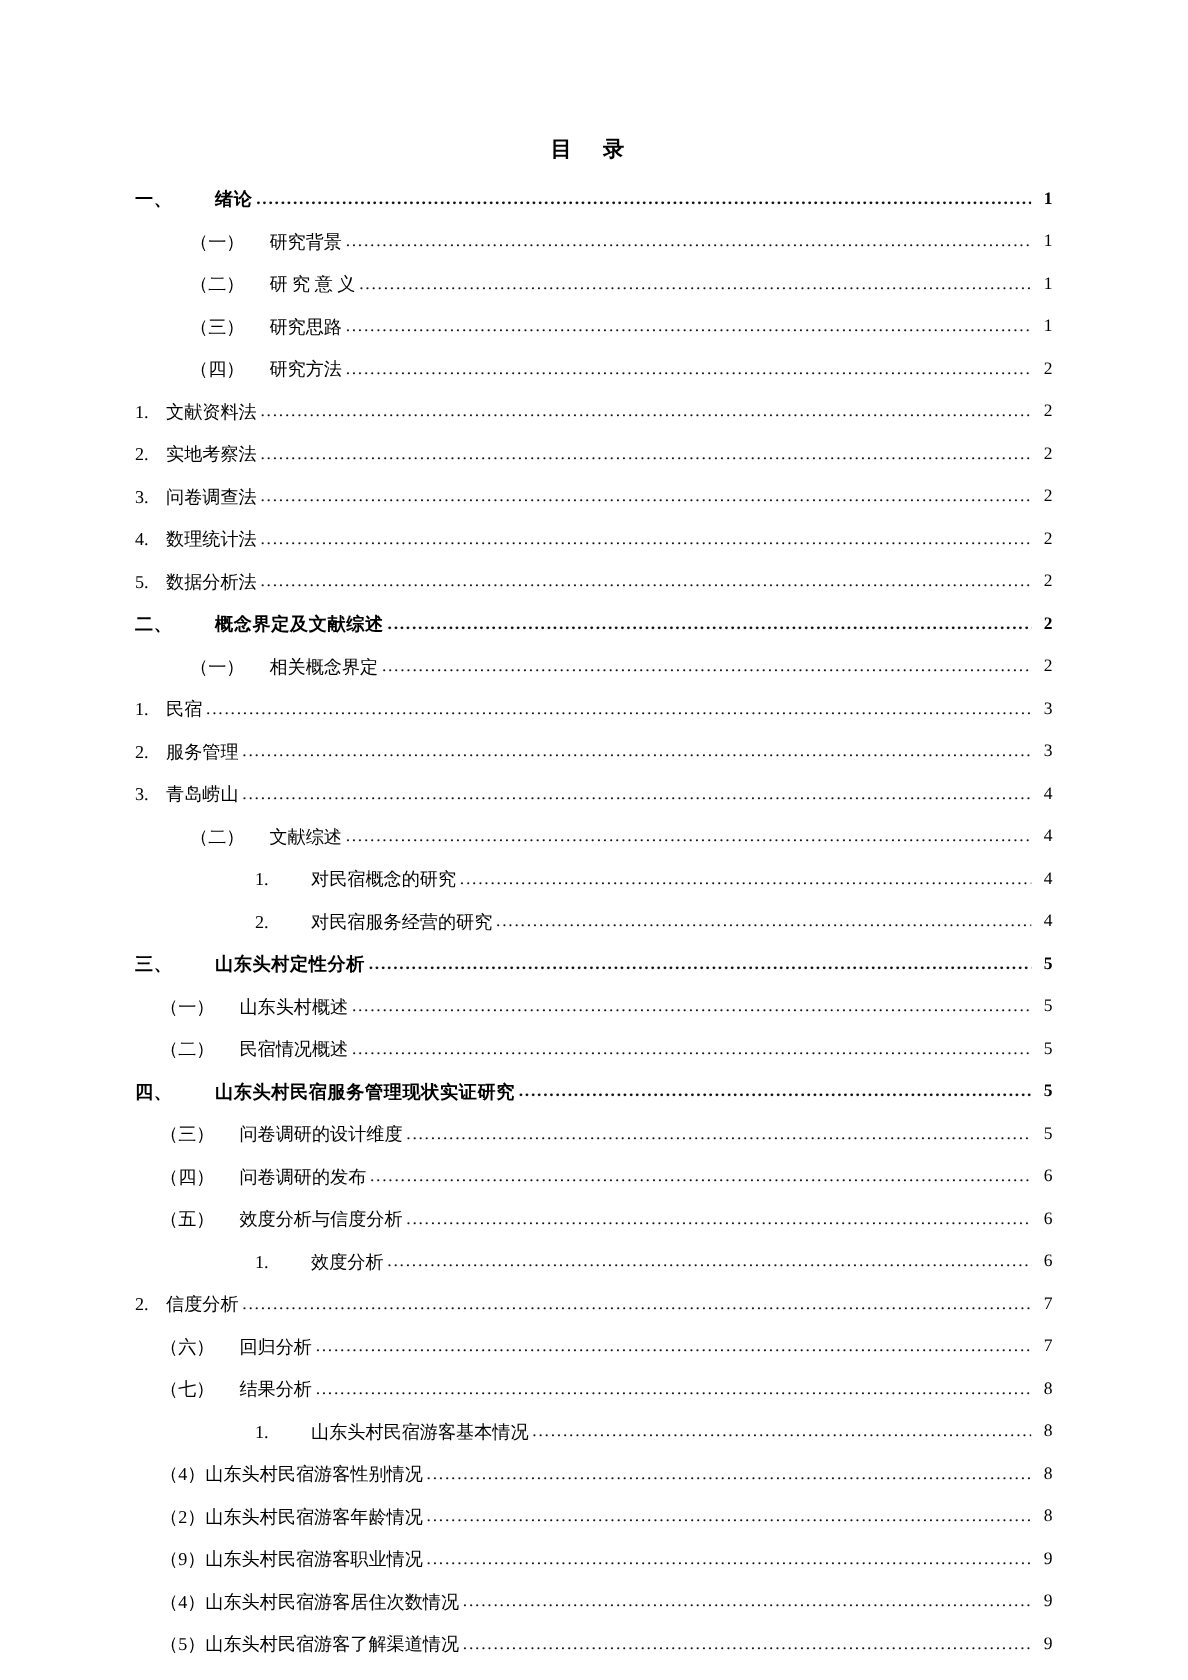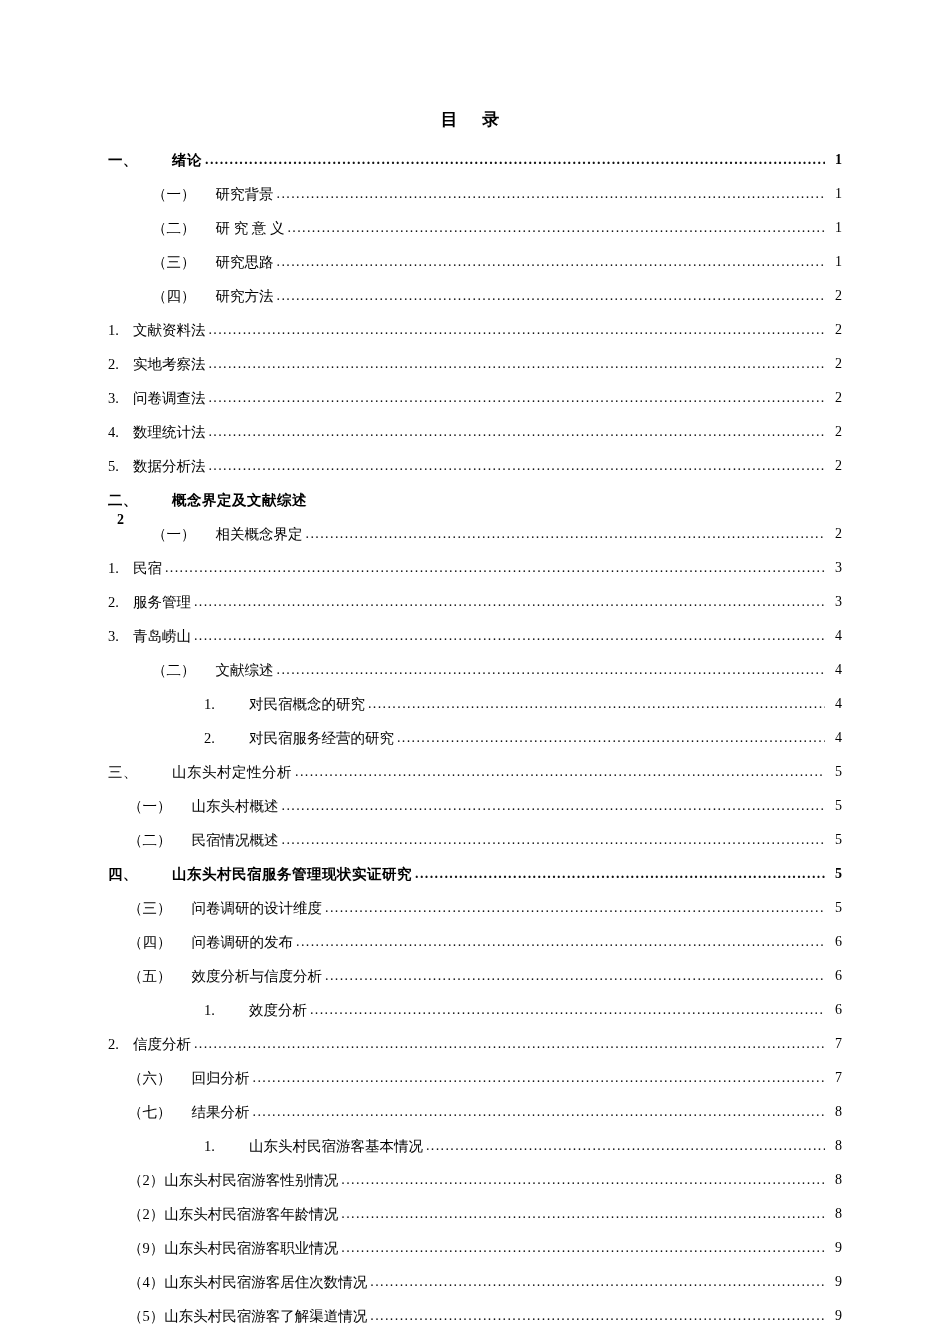--- a/index.html
+++ b/index.html
@@ -127,21 +127,21 @@
       <div class="toc-row lvl-3">
         <span class="label">4.<span class="gap-sm"></span>数理统计法</span>
         <span class="leader"></span>
         <span class="page-num">2</span>
       </div>
       <div class="toc-row lvl-3">
         <span class="label">5.<span class="gap-sm"></span>数据分析法</span>
         <span class="leader"></span>
         <span class="page-num">2</span>
       </div>
-      <div class="toc-row lvl-1" style="font-weight: bold; flex-direction: column;">
+      <div class="toc-row lvl-1" style="font-weight: bold;">
         <span class="label">二、<span class="gap-lg"></span>概念界定及文献综述</span>
         <span class="leader"></span>
         <span class="page-num">2</span>
       </div>
       <div class="toc-row lvl-2">
         <span class="label">（一）<span class="gap-md"></span>相关概念界定</span>
         <span class="leader"></span>
         <span class="page-num">2</span>
       </div>
       <div class="toc-row lvl-3">
@@ -167,21 +167,21 @@
       <div class="toc-row lvl-3b">
         <span class="label">1.<span class="gap-lg"></span>对民宿概念的研究</span>
         <span class="leader"></span>
         <span class="page-num">4</span>
       </div>
       <div class="toc-row lvl-3b">
         <span class="label">2.<span class="gap-lg"></span>对民宿服务经营的研究</span>
         <span class="leader"></span>
         <span class="page-num">4</span>
       </div>
-      <div class="toc-row lvl-1" style="font-weight: normal;">
+      <div class="toc-row lvl-1" style="font-weight: bold;">
         <span class="label">三、<span class="gap-lg"></span>山东头村定性分析</span>
         <span class="leader"></span>
         <span class="page-num">5</span>
       </div>
       <div class="toc-row lvl-4">
         <span class="label">（一）<span class="gap-md"></span>山东头村概述</span>
         <span class="leader"></span>
         <span class="page-num">5</span>
       </div>
       <div class="toc-row lvl-4">
@@ -228,21 +228,21 @@
         <span class="label">（七）<span class="gap-md"></span>结果分析</span>
         <span class="leader"></span>
         <span class="page-num">8</span>
       </div>
       <div class="toc-row lvl-3b">
         <span class="label">1.<span class="gap-lg"></span>山东头村民宿游客基本情况</span>
         <span class="leader"></span>
         <span class="page-num">8</span>
       </div>
       <div class="toc-row lvl-4">
-        <span class="label">（2）山东头村民宿游客性别情况</span>
+        <span class="label">（4）山东头村民宿游客性别情况</span>
         <span class="leader"></span>
         <span class="page-num">8</span>
       </div>
       <div class="toc-row lvl-4">
         <span class="label">（2）山东头村民宿游客年龄情况</span>
         <span class="leader"></span>
         <span class="page-num">8</span>
       </div>
       <div class="toc-row lvl-4">
         <span class="label">（9）山东头村民宿游客职业情况</span>

